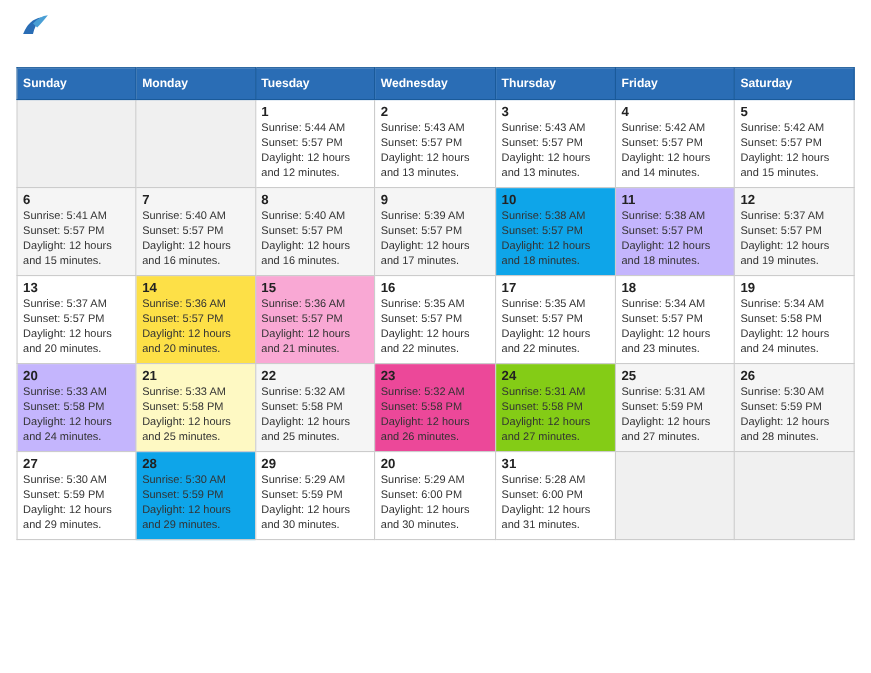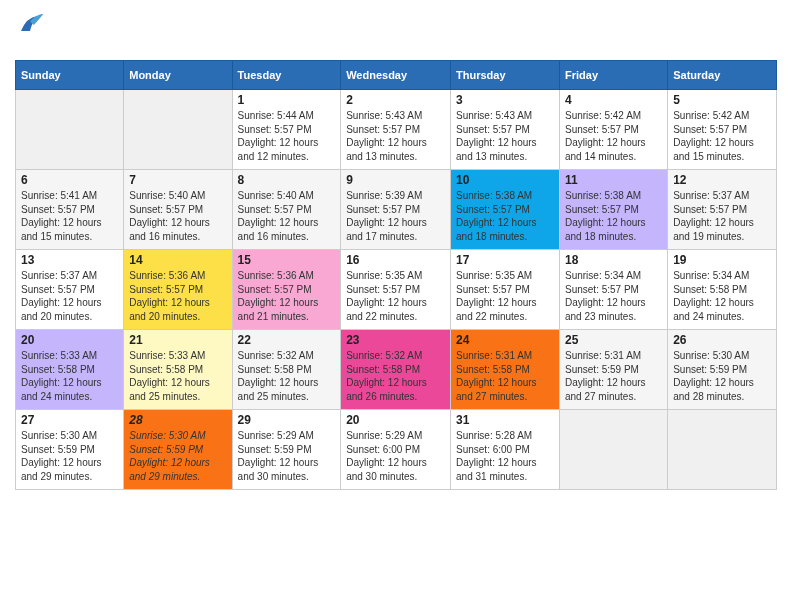--- a/index.html
+++ b/index.html
@@ -215,39 +215,39 @@
             <div class="day-info">Sunrise: 5:33 AM<br>Sunset: 5:58 PM<br>Daylight: 12 hours and 25 minutes.</div>
           </td>
           <td style="background: rgb(245, 245, 245);">
             <div class="day-number">22</div>
             <div class="day-info">Sunrise: 5:32 AM<br>Sunset: 5:58 PM<br>Daylight: 12 hours and 25 minutes.</div>
           </td>
           <td style="background: #ec4899;">
             <div class="day-number">23</div>
             <div class="day-info">Sunrise: 5:32 AM<br>Sunset: 5:58 PM<br>Daylight: 12 hours and 26 minutes.</div>
           </td>
-          <td style="background: #f97316;">
+          <td style="background: #84cc16;">
             <div class="day-number">24</div>
             <div class="day-info">Sunrise: 5:31 AM<br>Sunset: 5:58 PM<br>Daylight: 12 hours and 27 minutes.</div>
           </td>
           <td style="background: rgb(245, 245, 245);">
             <div class="day-number">25</div>
             <div class="day-info">Sunrise: 5:31 AM<br>Sunset: 5:59 PM<br>Daylight: 12 hours and 27 minutes.</div>
           </td>
           <td style="background: rgb(245, 245, 245);">
             <div class="day-number">26</div>
             <div class="day-info">Sunrise: 5:30 AM<br>Sunset: 5:59 PM<br>Daylight: 12 hours and 28 minutes.</div>
           </td>
         </tr>
         <tr>
           <td style="background: rgb(255, 255, 255);">
             <div class="day-number">27</div>
             <div class="day-info">Sunrise: 5:30 AM<br>Sunset: 5:59 PM<br>Daylight: 12 hours and 29 minutes.</div>
           </td>
-          <td style="background: #f97316; font-style: italic;">
+          <td style="background: #0ea5e9;">
             <div class="day-number">28</div>
             <div class="day-info">Sunrise: 5:30 AM<br>Sunset: 5:59 PM<br>Daylight: 12 hours and 29 minutes.</div>
           </td>
           <td style="background: rgb(255, 255, 255);">
             <div class="day-number">29</div>
             <div class="day-info">Sunrise: 5:29 AM<br>Sunset: 5:59 PM<br>Daylight: 12 hours and 30 minutes.</div>
           </td>
           <td style="background: rgb(255, 255, 255);">
             <div class="day-number">20</div>
             <div class="day-info">Sunrise: 5:29 AM<br>Sunset: 6:00 PM<br>Daylight: 12 hours and 30 minutes.</div>

